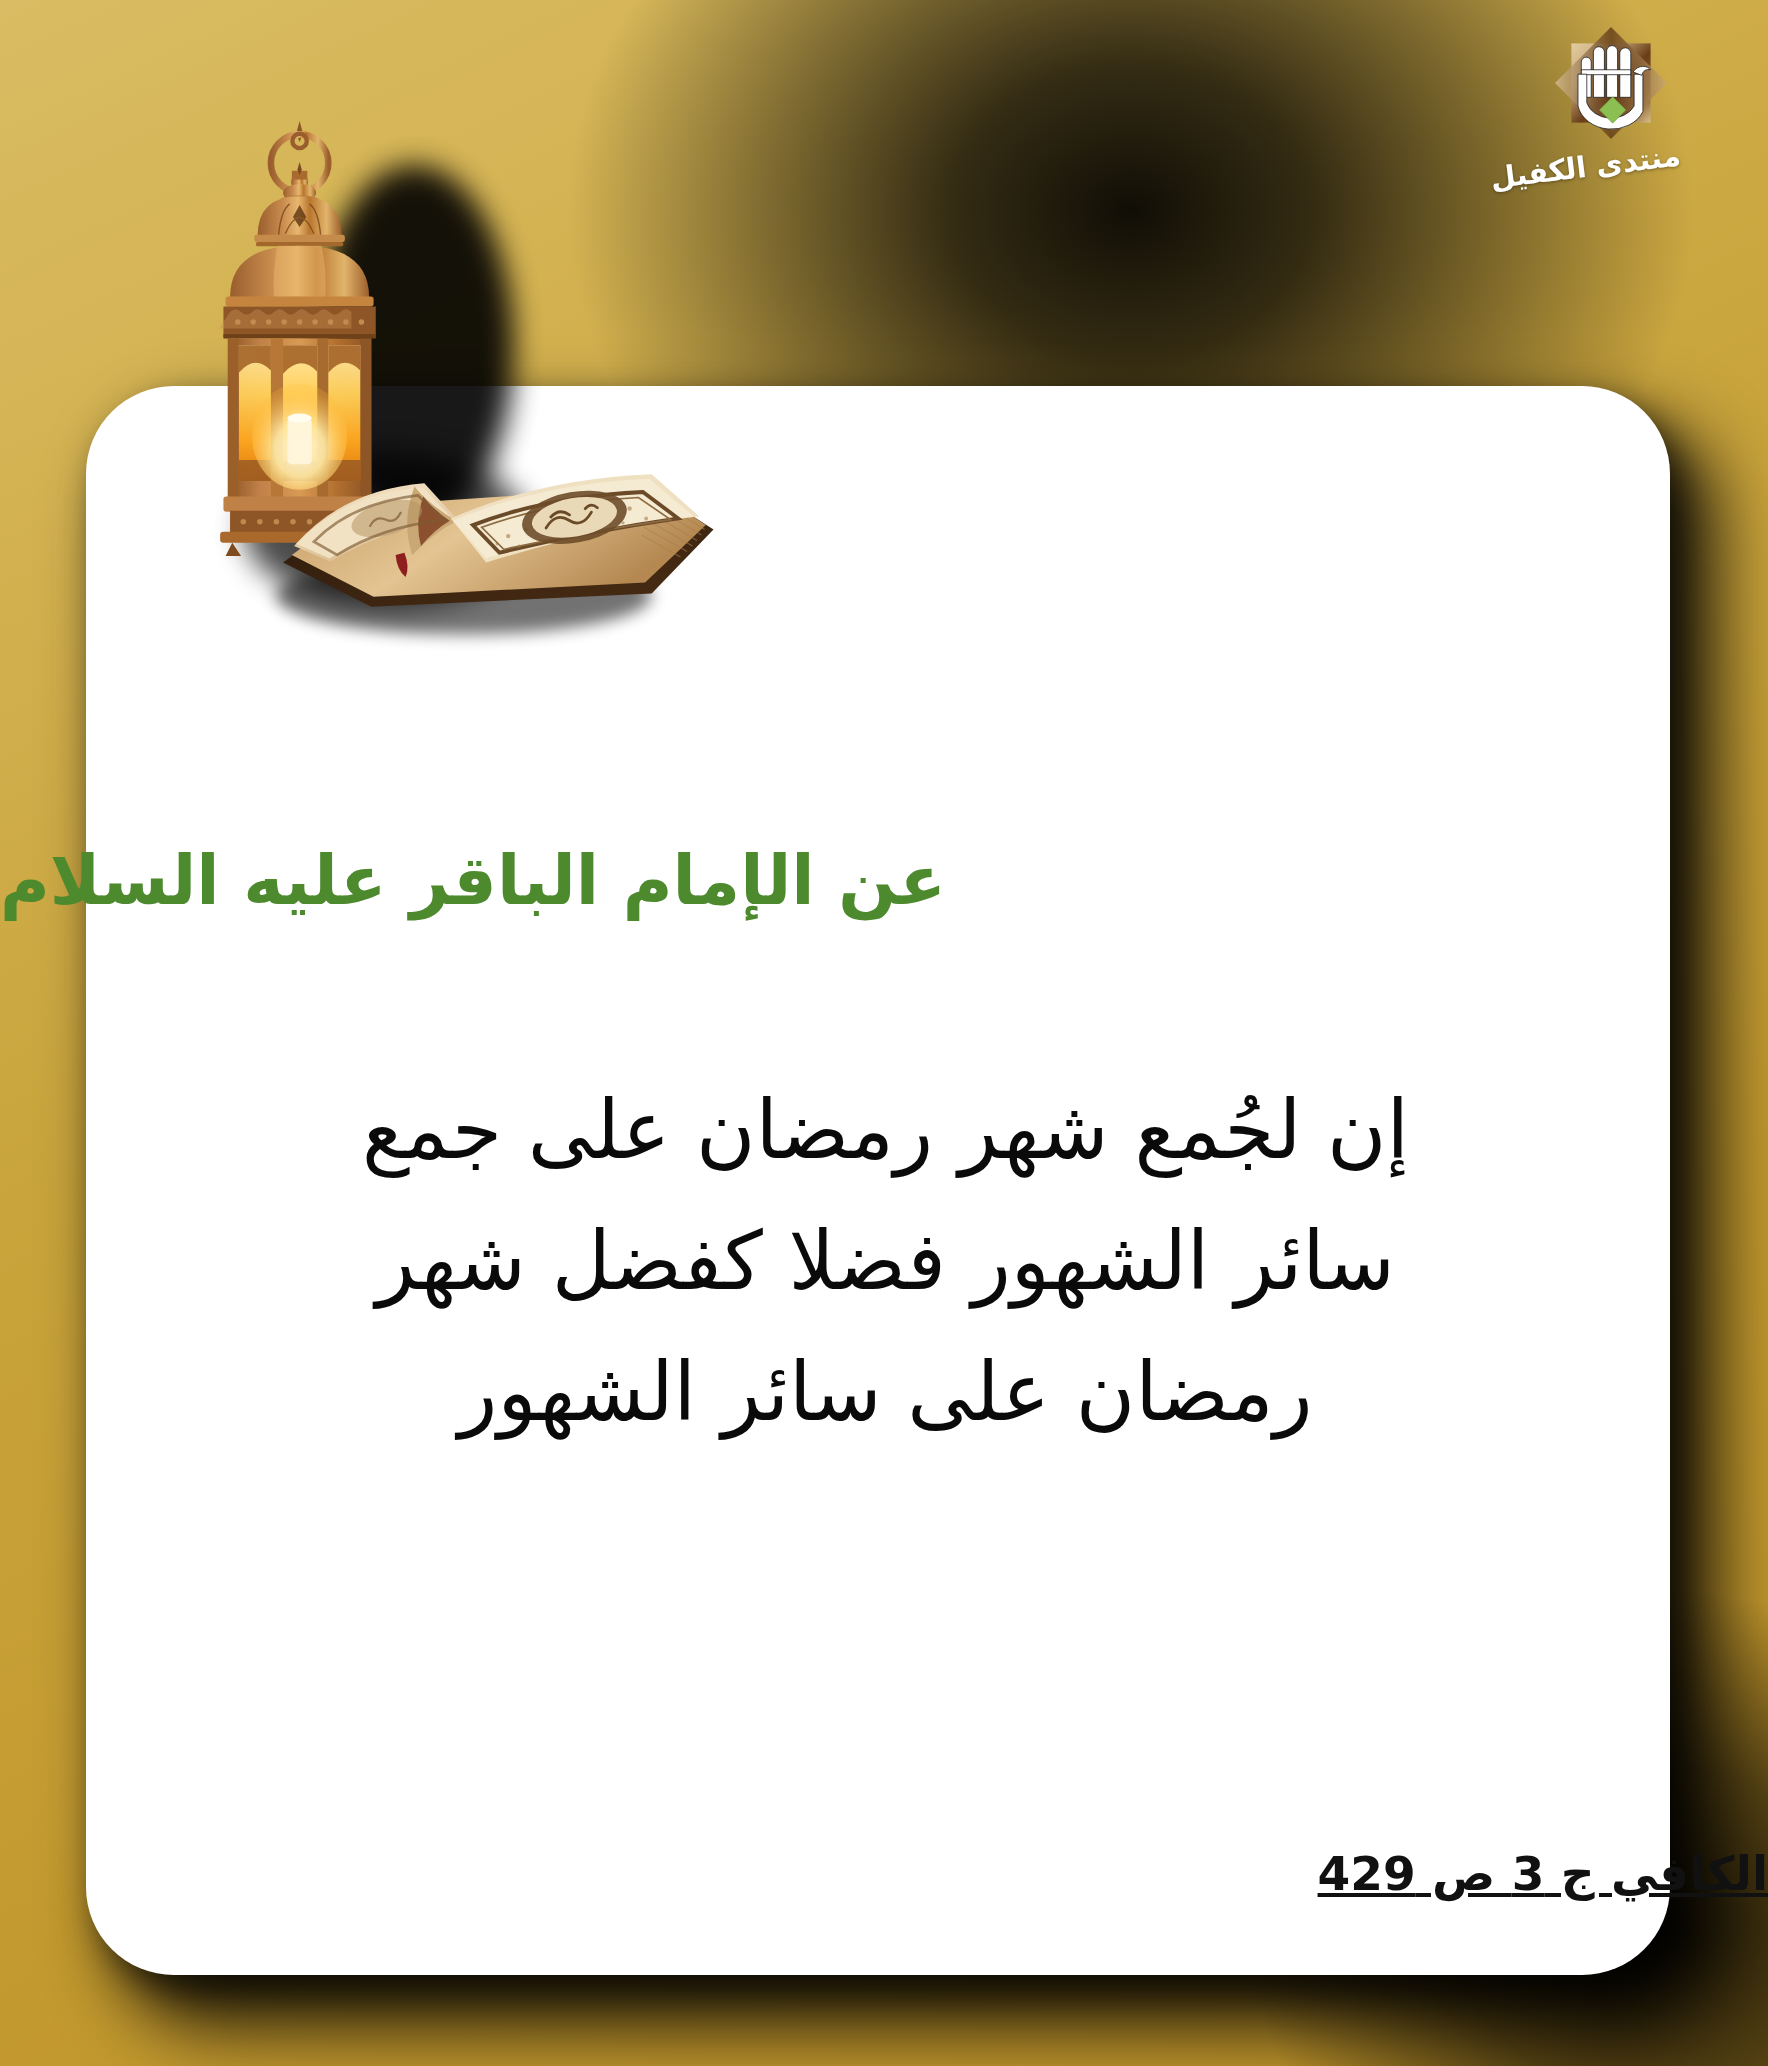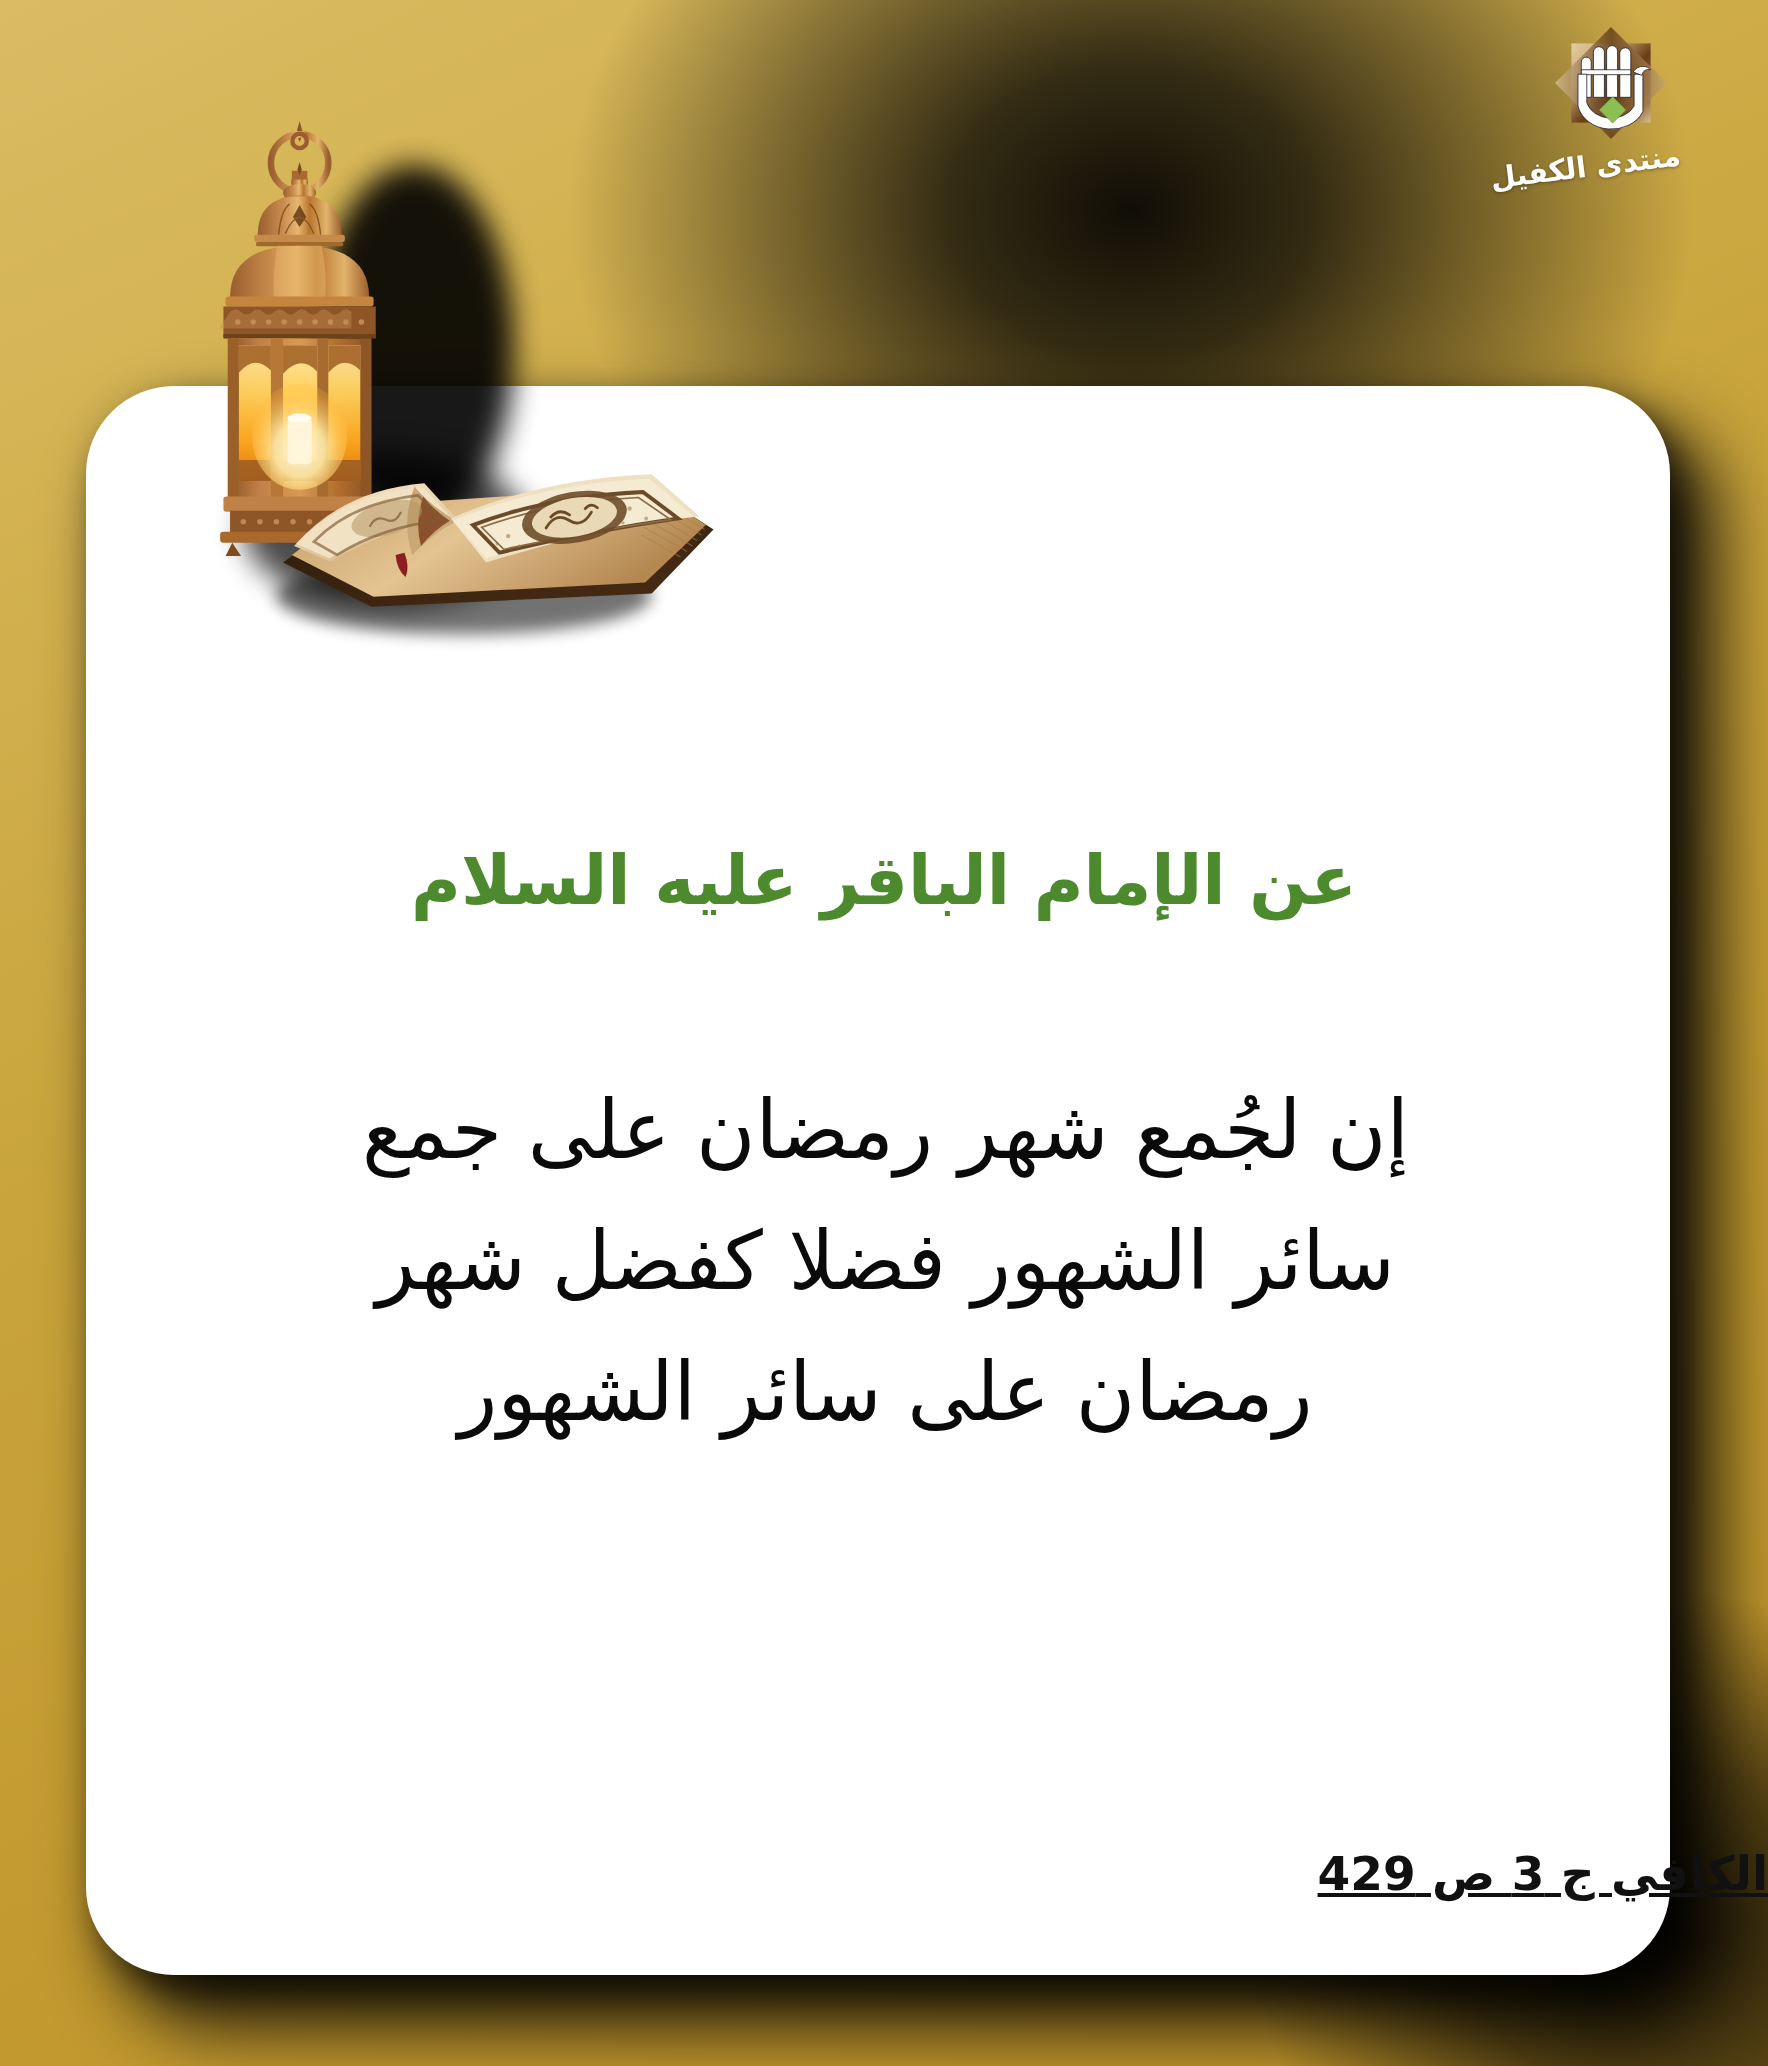--- a/index.html
+++ b/index.html
@@ -48,21 +48,21 @@
     text-shadow:0 1.1px 3.3px rgba(0,0,0,0.35);
     white-space:nowrap;
   }
   
   .art{
     position:absolute;left:155px;top:110px;width:585px;height:552px;
   }
   
   .quote-head{
     position:absolute;left:0;right:0;top:844px;
-    text-align:center;
+    text-align:left;
     color:#4D8A2E;
     font-size:68px;font-weight:700;
     letter-spacing:0.6px;
     line-height:1.1;
   }
   .quote-body{
     position:absolute;left:237px;width:1297px;top:1065px;
     text-align:center;
     color:#0a0a0a;
     font-size:81px;font-weight:400;

